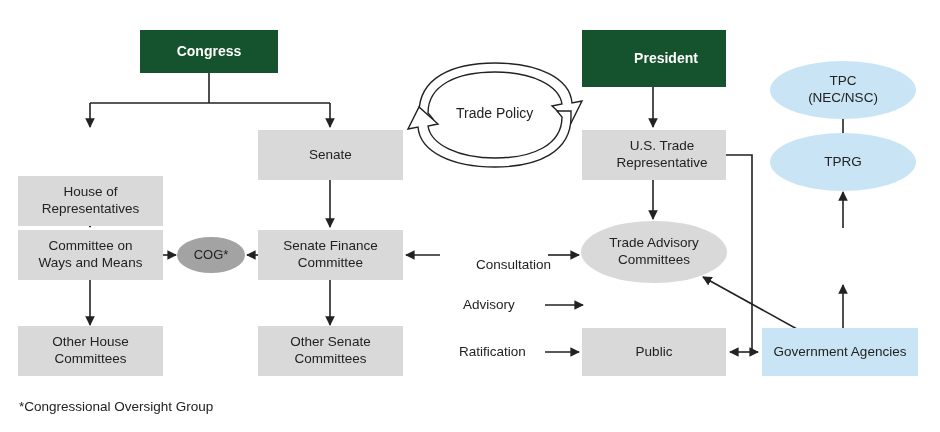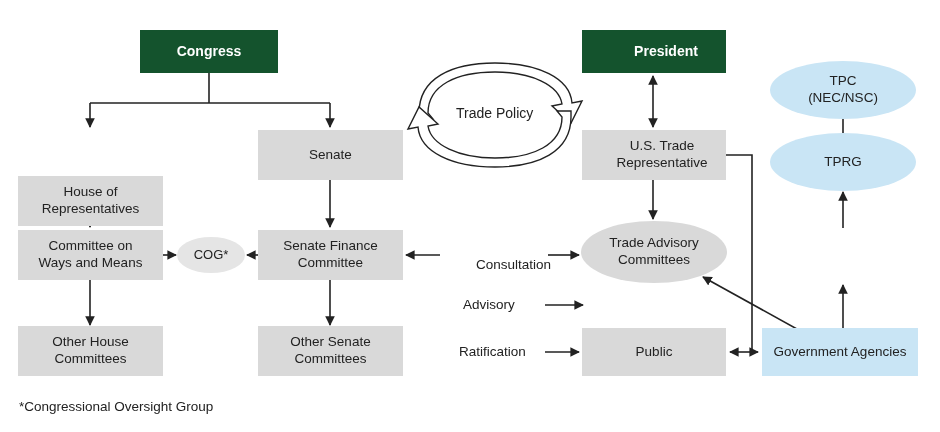--- a/index.html
+++ b/index.html
@@ -57,21 +57,21 @@
   }
   .node.ellipse-gray {
     background: #d9d9d9;
     border-radius: 50%;
   }
   .node.ellipse-lightblue {
     background: #c9e5f5;
     border-radius: 50%;
   }
   .node.ellipse-cyan {
-    background: #e5e5e5;
+    background: #a3a3a3;
     border-radius: 50%;
     font-size: 13px;
   }
   
   .edge-label {
     position: absolute;
     font-size: 13.5px;
     color: #222222;
     white-space: nowrap;
     z-index: 3;
@@ -178,21 +178,21 @@
 
   <div class="node box-gray" style="left:258px; top:230px; width:145px; height:50px;">Senate Finance
 Committee</div>
 
   <div class="node box-gray" style="left:18px; top:326px; width:145px; height:50px;">Other House
 Committees</div>
 
   <div class="node box-gray" style="left:258px; top:326px; width:145px; height:50px;">Other Senate
 Committees</div>
 
-  <div class="node box-blue" style="left:582px; top:30px; width:144px; height:43px;padding-left:24px;">President</div>
+  <div class="node box-blue" style="left:582px; top:30px; width:144px; height:57px;padding-left:24px;">President</div>
 
   <div class="node box-gray" style="left:582px; top:130px; width:144px; height:50px;padding-left:16px;">U.S. Trade
 Representative</div>
 
   <div class="node ellipse-gray" style="left:581px; top:221px; width:146px; height:62px;">Trade Advisory
 Committees</div>
 
   <div class="node box-gray" style="left:582px; top:328px; width:144px; height:48px;">Public</div>
 
   <div class="node box-lightblue" style="left:762px; top:328px; width:156px; height:48px;">Government Agencies</div>

